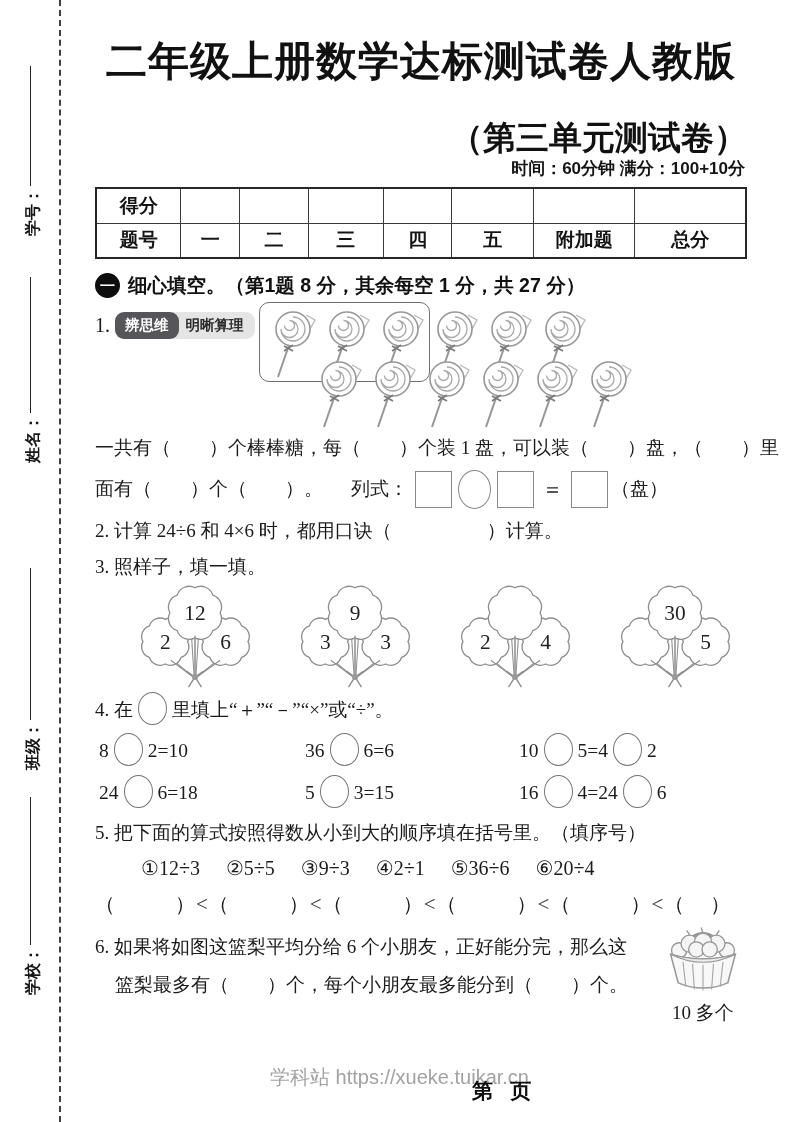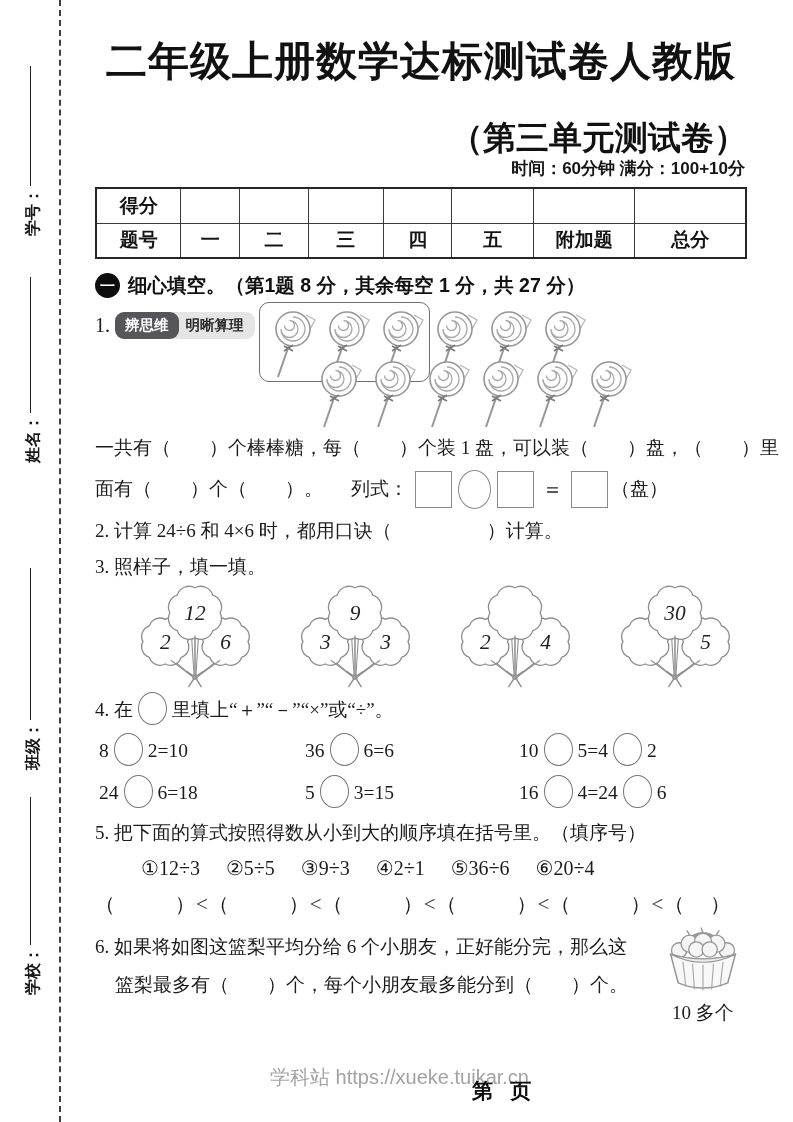--- a/index.html
+++ b/index.html
@@ -48,21 +48,21 @@
              border:1.6px solid #6f6f6f;border-radius:10px;}
   .lolli{width:54px;height:76px;display:inline-block;}
 
   .qline{font:400 19px/36px var(--serif);color:#1b1b1b;white-space:nowrap;}
   .expr-row{display:flex;align-items:center;height:46px;}
   .expr-label{margin-left:28px;margin-right:4px;}
   .sq{display:inline-block;width:37px;height:37px;border:1.5px solid #8a8a8a;margin:0 3px;}
   .circ{display:inline-block;width:33px;height:39px;border:1.5px solid #8a8a8a;border-radius:50%;margin:0 3px;}
   .eq{font-size:21px;margin:0 5px;}
 
-  .flowers{height:106px;display:flex;gap:28px;padding-left:34px;align-items:flex-start;font-style:italic;}
+  .flowers{height:106px;display:flex;gap:28px;padding-left:34px;align-items:flex-start;}
 
   .op-circle{display:inline-block;width:29px;height:33px;border:1.5px solid #767676;
              border-radius:50%;vertical-align:-9px;margin:0 5px;}
   .q4-grid{display:grid;grid-template-columns:206px 214px auto;padding-left:4px;}
   .q4-grid .eqn{font:400 19.5px/42px var(--serif);white-space:nowrap;}
 
   .q5-items{display:flex;gap:26px;padding-left:46px;font:400 20px/32px var(--serif);}
   .q5-order{font:400 20px/40px var(--serif);display:flex;align-items:baseline;}
   .q5-order .blank{display:inline-block;width:60px;}
   .q5-order .grp:last-child .blank{width:26px;}

